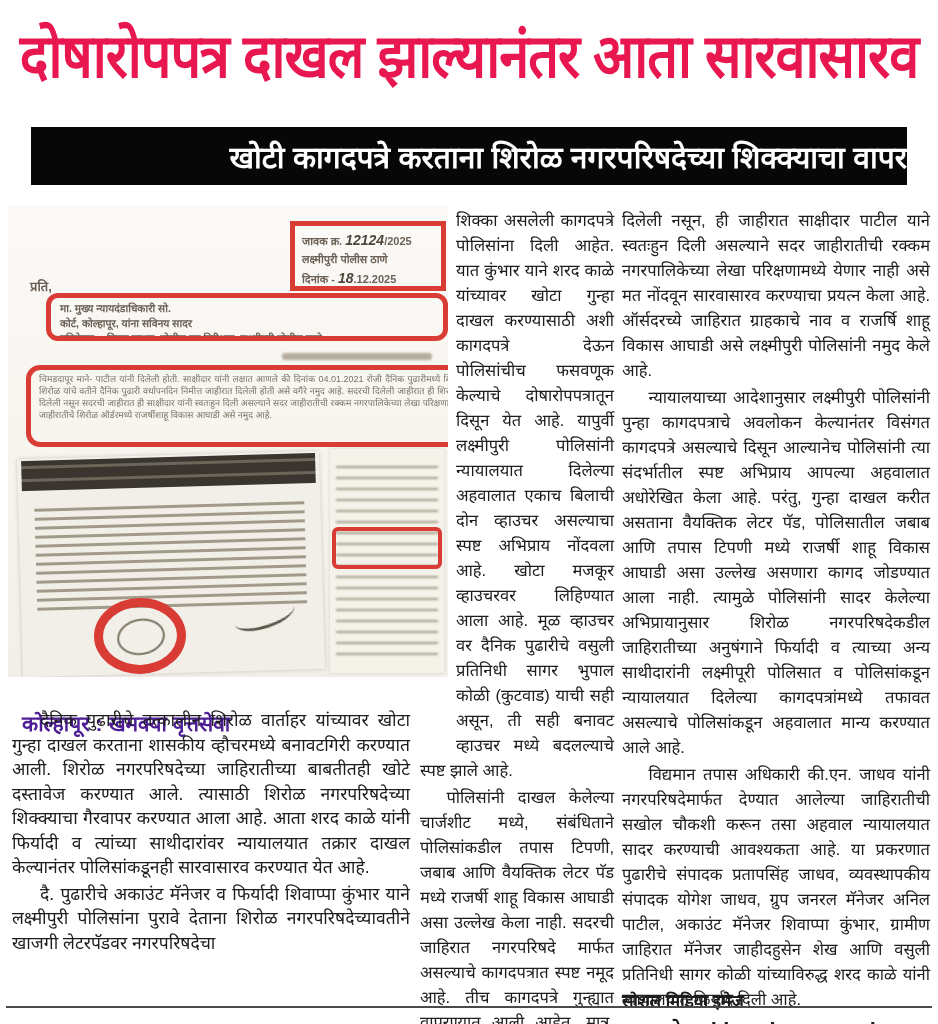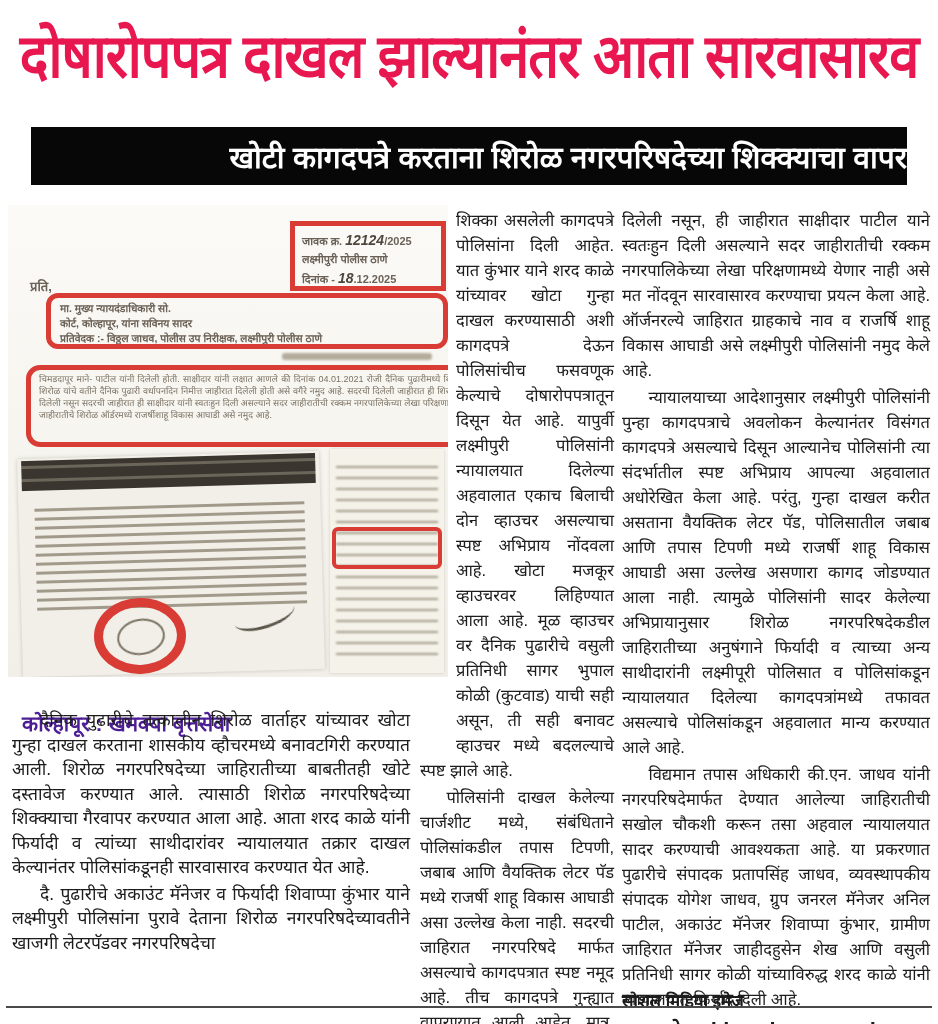--- a/index.html
+++ b/index.html
@@ -26,21 +26,21 @@
   }
   .scan *{box-sizing:border-box;}
   .dispatch-box{
     position:absolute;right:2px;top:16px;width:156px;height:70px;
     border:5px solid #d93b35;border-radius:0;padding:4px 7px;
     font-size:11px;line-height:1.5;color:#6b6157;font-weight:600;white-space:nowrap;
   }
   .hand{font-size:14px;font-style:italic;color:#4e463c;font-weight:700;}
   .prati{position:absolute;left:22px;top:72px;font-size:13px;color:#6b6157;font-weight:600;}
   .addr-box{
-    position:absolute;left:38px;top:88px;width:402px;height:56px;
+    position:absolute;left:38px;top:88px;width:402px;height:48px;
     border:5px solid #d93b35;border-radius:12px;padding:3px 9px;
     font-size:10.5px;line-height:1.45;color:#6b6157;font-weight:600;
     white-space:nowrap;overflow:hidden;
   }
   .squiggle{
     position:absolute;right:16px;top:148px;width:150px;height:7px;border-radius:3px;
     background:#b4ac9c;filter:blur(1px);
   }
   .excerpt-box{
     position:absolute;left:18px;top:160px;width:490px;height:82px;
@@ -170,21 +170,21 @@
     <p class="ind">दै. पुढारीचे अकाउंट मॅनेजर व फिर्यादी शिवाप्पा कुंभार याने लक्ष्मीपुरी पोलिसांना पुरावे देताना शिरोळ नगरपरिषदेच्यावतीने खाजगी लेटरपॅडवर नगरपरिषदेचा</p>
   </div>
 
   <div class="col col2">
     <div class="wrap-spacer"></div>
     <p>शिक्का असलेली कागदपत्रे पोलिसांना दिली आहेत. यात कुंभार याने शरद काळे यांच्यावर खोटा गुन्हा दाखल करण्यासाठी अशी कागदपत्रे देऊन पोलिसांचीच फसवणूक केल्याचे दोषारोपपत्रातून दिसून येत आहे. यापुर्वी लक्ष्मीपुरी पोलिसांनी न्यायालयात दिलेल्या अहवालात एकाच बिलाची दोन व्हाउचर असल्याचा स्पष्ट अभिप्राय नोंदवला आहे. खोटा मजकूर व्हाउचरवर लिहिण्यात आला आहे. मूळ व्हाउचर वर दैनिक पुढारीचे वसुली प्रतिनिधी सागर भुपाल कोळी (कुटवाड) याची सही असून, ती सही बनावट व्हाउचर मध्ये बदलल्याचे स्पष्ट झाले आहे.</p>
     <p class="ind">पोलिसांनी दाखल केलेल्या चार्जशीट मध्ये, संबंधिताने पोलिसांकडील तपास टिपणी, जबाब आणि वैयक्तिक लेटर पॅड मध्ये राजर्षी शाहू विकास आघाडी असा उल्लेख केला नाही. सदरची जाहिरात नगरपरिषदे मार्फत असल्याचे कागदपत्रात स्पष्ट नमूद आहे. तीच कागदपत्रे गुन्ह्यात वापरण्यात आली आहेत. मात्र, न्यायालयात अहवाल देताना लक्ष्मीपुरी पोलिसांनी शिरोळ नगरपरिषद शिरोळ यांचे वतीने दैनिक पुढारी वर्धापनदिन निमीत्त जाहीरात दिलेली होती असे वगैरे नमूद आहे. सदरची जाहीरात ही शिरोळ नगरपालिकेने</p>
   </div>
 
   <div class="col col3">
-    <p>दिलेली नसून, ही जाहीरात साक्षीदार पाटील याने स्वतःहुन दिली असल्याने सदर जाहीरातीची रक्कम नगरपालिकेच्या लेखा परिक्षणामध्ये येणार नाही असे मत नोंदवून सारवासारव करण्याचा प्रयत्न केला आहे. ऑर्जनरल्ये जाहिरात ग्राहकाचे नाव व राजर्षि शाहू विकास आघाडी असे लक्ष्मीपुरी पोलिसांनी नमुद केले आहे.</p>
+    <p>दिलेली नसून, ही जाहीरात साक्षीदार पाटील याने स्वतःहुन दिली असल्याने सदर जाहीरातीची रक्कम नगरपालिकेच्या लेखा परिक्षणामध्ये येणार नाही असे मत नोंदवून सारवासारव करण्याचा प्रयत्न केला आहे. ऑर्सदरच्ये जाहिरात ग्राहकाचे नाव व राजर्षि शाहू विकास आघाडी असे लक्ष्मीपुरी पोलिसांनी नमुद केले आहे.</p>
     <p class="ind">न्यायालयाच्या आदेशानुसार लक्ष्मीपुरी पोलिसांनी पुन्हा कागदपत्राचे अवलोकन केल्यानंतर विसंगत कागदपत्रे असल्याचे दिसून आल्यानेच पोलिसांनी त्या संदर्भातील स्पष्ट अभिप्राय आपल्या अहवालात अधोरेखित केला आहे. परंतु, गुन्हा दाखल करीत असताना वैयक्तिक लेटर पॅड, पोलिसातील जबाब आणि तपास टिपणी मध्ये राजर्षी शाहू विकास आघाडी असा उल्लेख असणारा कागद जोडण्यात आला नाही. त्यामुळे पोलिसांनी सादर केलेल्या अभिप्रायानुसार शिरोळ नगरपरिषदेकडील जाहिरातीच्या अनुषंगाने फिर्यादी व त्याच्या अन्य साथीदारांनी लक्ष्मीपूरी पोलिसात व पोलिसांकडून न्यायालयात दिलेल्या कागदपत्रांमध्ये तफावत असल्याचे पोलिसांकडून अहवालात मान्य करण्यात आले आहे.</p>
     <p class="ind">विद्यमान तपास अधिकारी की.एन. जाधव यांनी नगरपरिषदेमार्फत देण्यात आलेल्या जाहिरातीची सखोल चौकशी करून तसा अहवाल न्यायालयात सादर करण्याची आवश्यकता आहे. या प्रकरणात पुढारीचे संपादक प्रतापसिंह जाधव, व्यवस्थापकीय संपादक योगेश जाधव, ग्रुप जनरल मॅनेजर अनिल पाटील, अकाउंट मॅनेजर शिवाप्पा कुंभार, ग्रामीण जाहिरात मॅनेजर जाहीदहुसेन शेख आणि वसुली प्रतिनिधी सागर कोळी यांच्याविरुद्ध शरद काळे यांनी न्यायालयात फिर्याद दिली आहे.</p>
     <div class="credit">सोशल मिडिया इमेज</div>
     <div class="source-line">
 
       <span>स्रोत :</span>
       <span class="url">khamkyanews.in</span>
 
     </div>
   </div>

